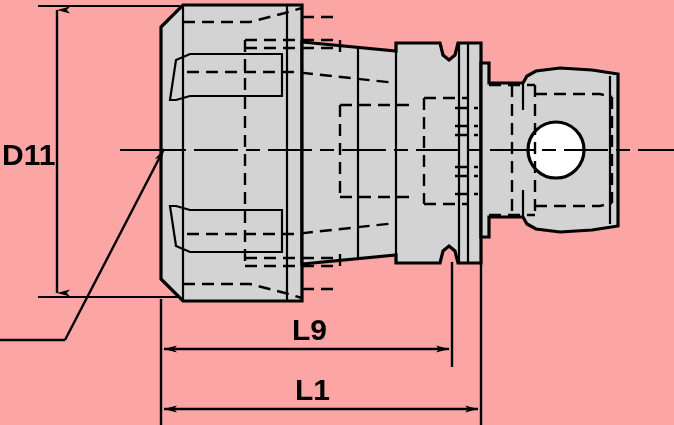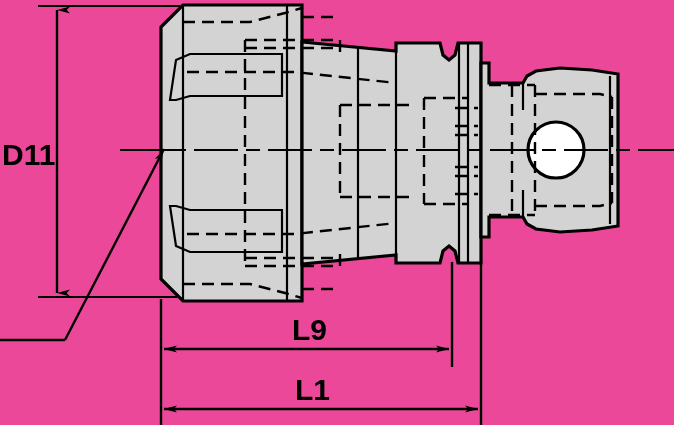--- a/index.html
+++ b/index.html
@@ -7,21 +7,21 @@
     padding: 0;
     background: #ffffff;
   }
   body {
     font-family: "Liberation Sans", sans-serif;
   }
   #drawing-root {
     position: relative;
     width: 674px;
     height: 425px;
-    background: #ec4899;
+    background: #fca5a5;
     overflow: hidden;
   }
   #drawing-root svg {
     display: block;
   }
   .dim-label {
     font-family: "Liberation Sans", sans-serif;
     font-weight: bold;
     font-size: 30px;
     fill: #000000;

